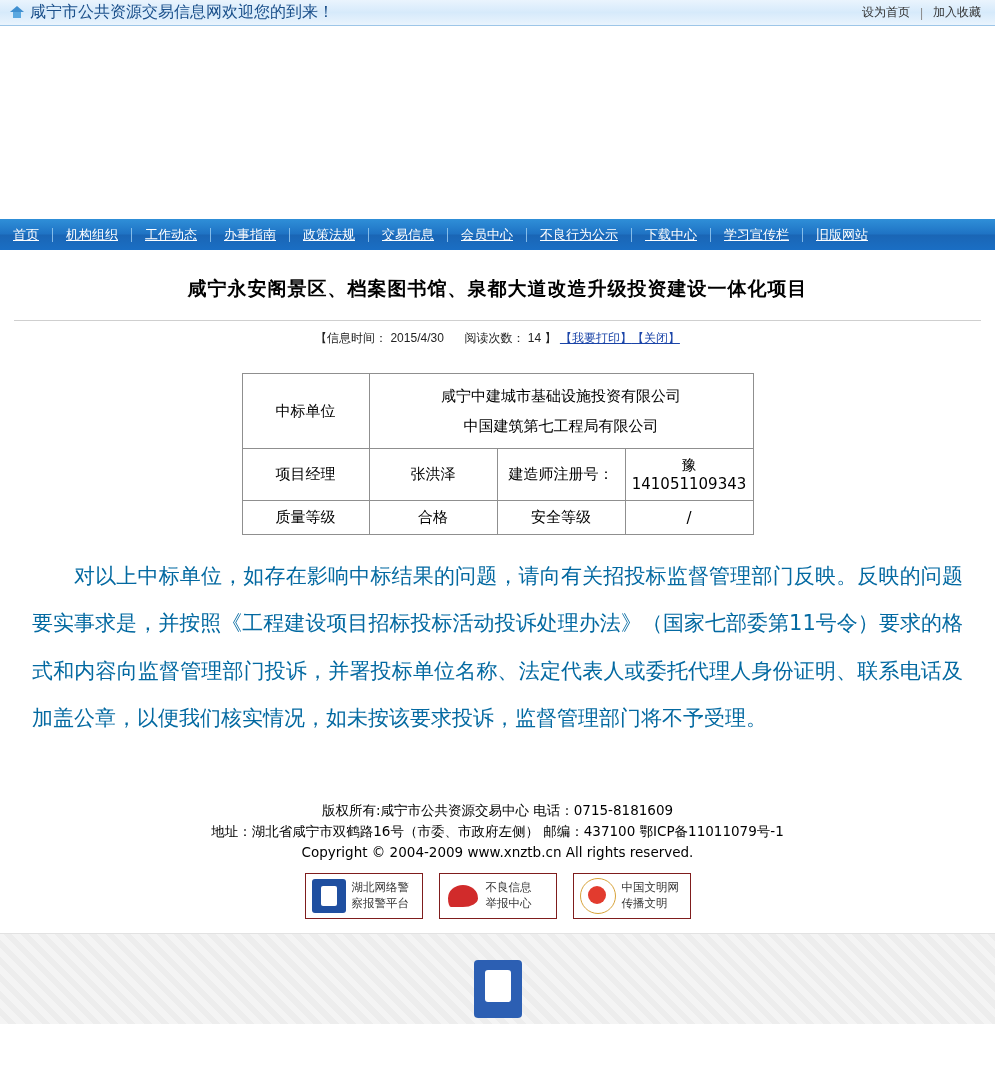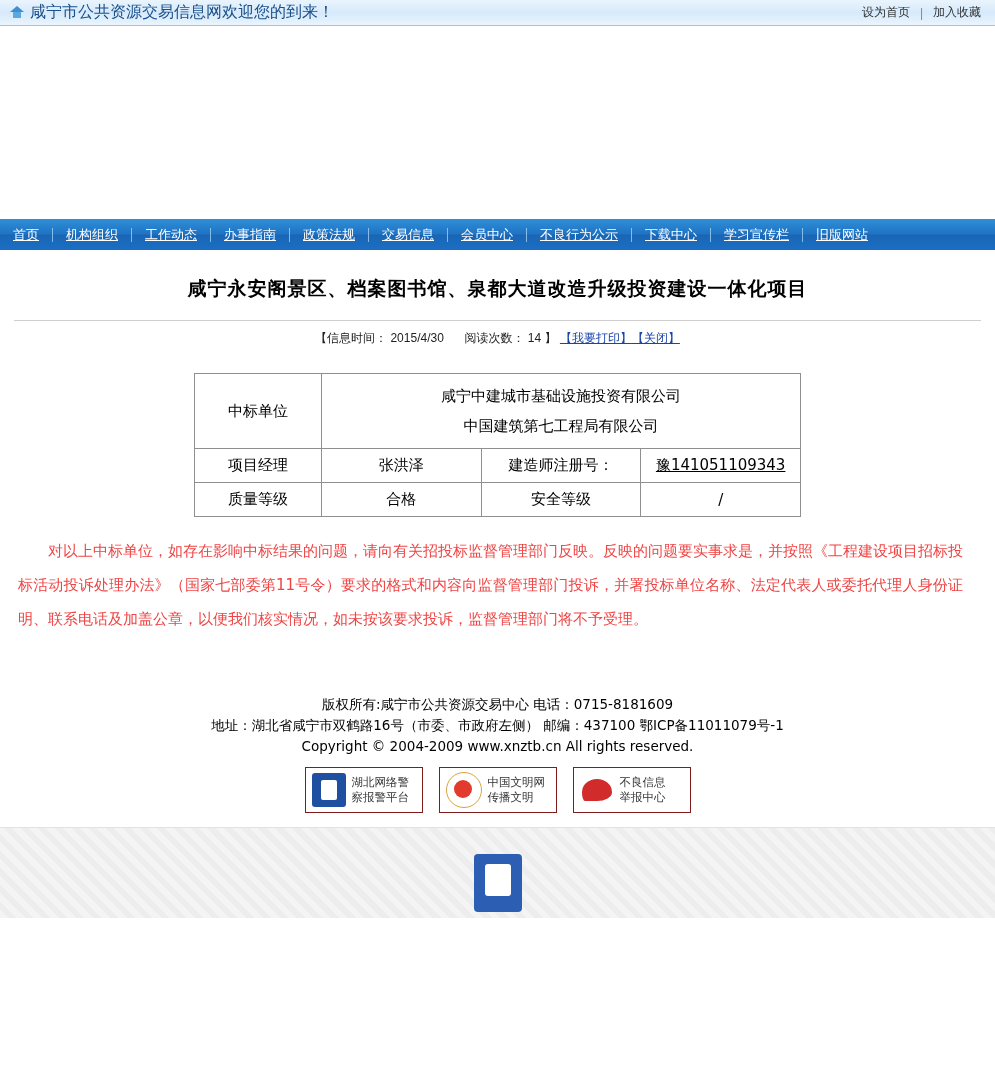--- a/index.html
+++ b/index.html
@@ -87,44 +87,44 @@
     color:#222;
     padding:9px 0 4px 0;
   }
   .meta .blue{color:#1a44a8;}
   .meta .gap{display:inline-block;width:14px;}
 
   
   table.info{
     border-collapse:collapse;
     margin:22px auto 0 auto;
-    width:607px;
+    width:512px;
     table-layout:fixed;
   }
   table.info td{
     border:1px solid #8f8f8f;
     text-align:center;
     vertical-align:middle;
     font-size:15px;
     padding:7px 4px;
     font-family:"DejaVu Sans","Liberation Sans",sans-serif;
   }
   td.label{width:118px;}
   td.two-line{line-height:30px;padding:9px 4px;}
   td.bold{font-weight:bold;font-size:16px;line-height:26px;}
-  .mono{font-family:"DejaVu Sans Mono","Liberation Mono",monospace;font-size:14px;text-decoration:underline;}
+  .mono{font-family:"DejaVu Sans Mono","Liberation Mono",monospace;font-size:14px;}
 
   
   .body-text{
-    margin:18px 22px 0 8px;
-    font-size:15px;
+    margin:18px 22px 0 22px;
+    font-size:21px;
     line-height:2.25;
     text-align:justify;
     font-family:"DejaVu Sans","Liberation Sans",sans-serif;
-    color:#ef4444;
+    color:#0369a1;
   }
   .body-text p{margin:0;text-indent:2em;}
 
   
   .footer{
     margin-top:58px;
     text-align:center;
     font-size:13.5px;
     line-height:1.55;
     color:#000;
@@ -266,32 +266,32 @@
 
     <div class="badges">
       <div class="badge">
         <div class="bicon bi-police"></div>
         <div class="btxt">
           <div>湖北网络警</div>
           <div>察报警平台</div>
         </div>
       </div>
       <div class="badge">
+        <div class="bicon bi-report"></div>
+        <div class="btxt">
+          <div>不良信息</div>
+          <div>举报中心</div>
+        </div>
+      </div>
+      <div class="badge">
         <div class="bicon bi-civil"></div>
         <div class="btxt">
           <div>中国文明网</div>
           <div>传播文明</div>
         </div>
       </div>
-      <div class="badge">
-        <div class="bicon bi-report"></div>
-        <div class="btxt">
-          <div>不良信息</div>
-          <div>举报中心</div>
-        </div>
-      </div>
     </div>
   </div>
 </div>
 
 <div class="bottom-area">
   <div class="bottom-badge"></div>
 </div>
 
 </body></html>

